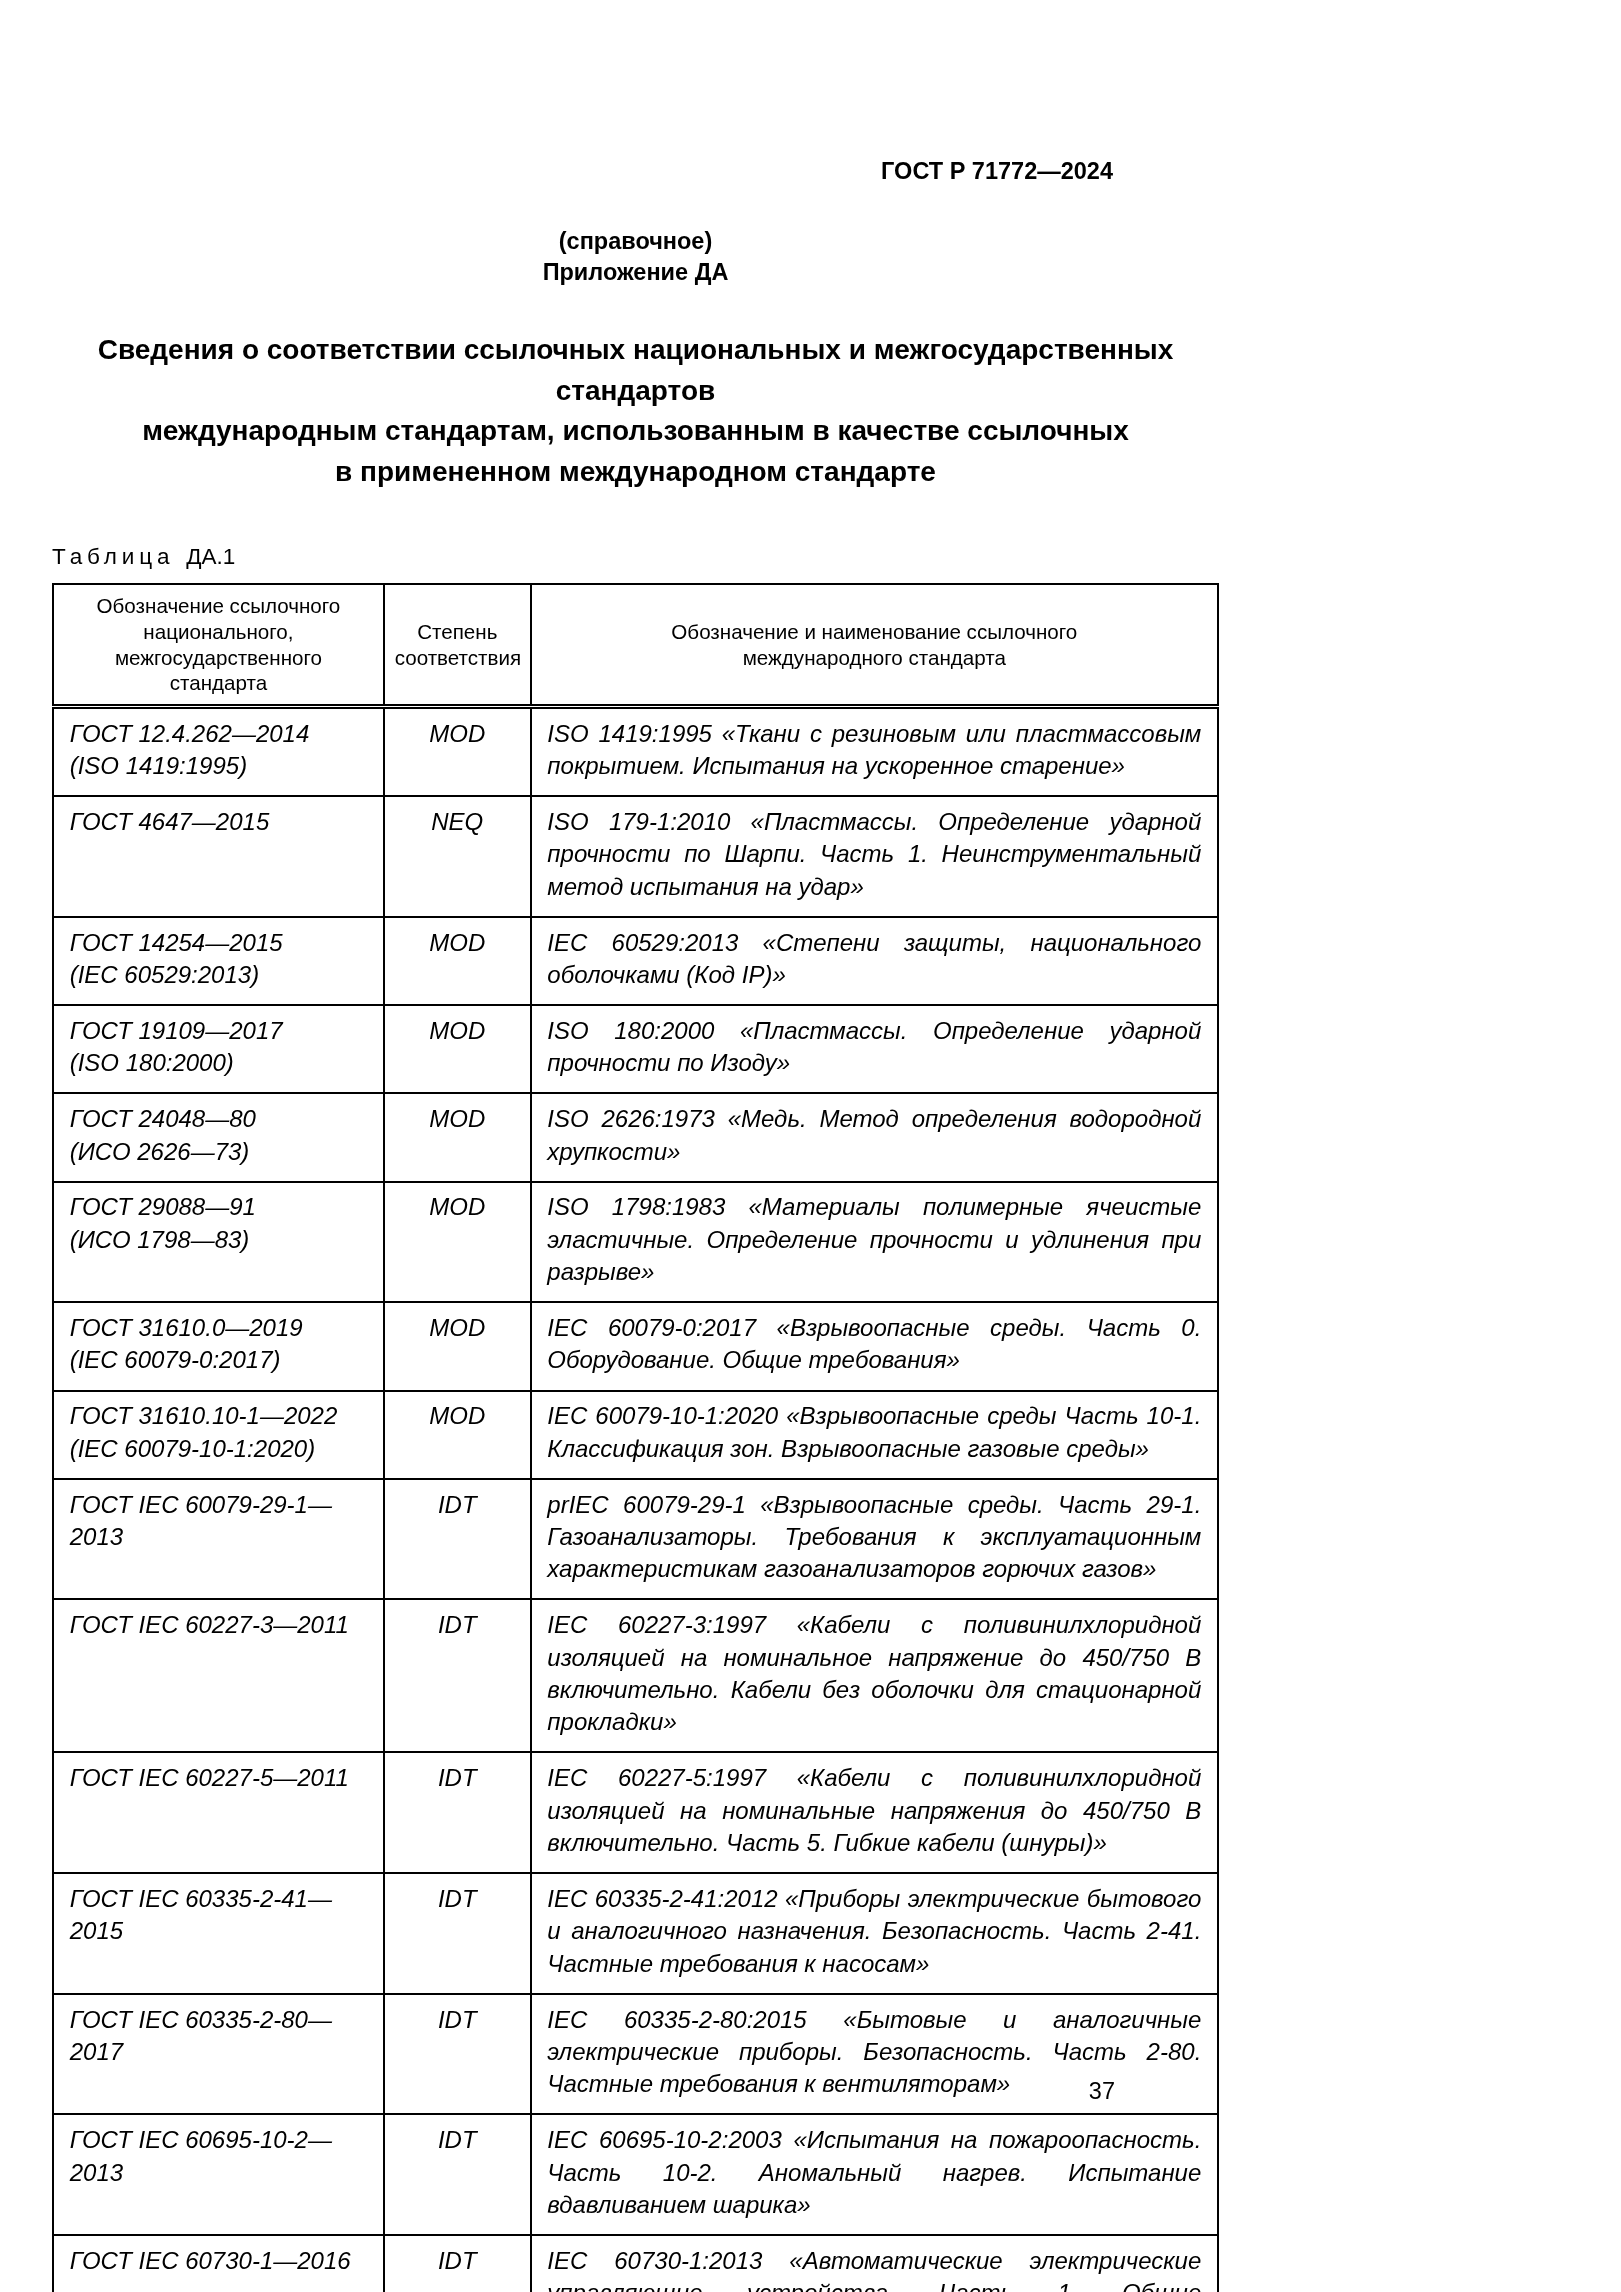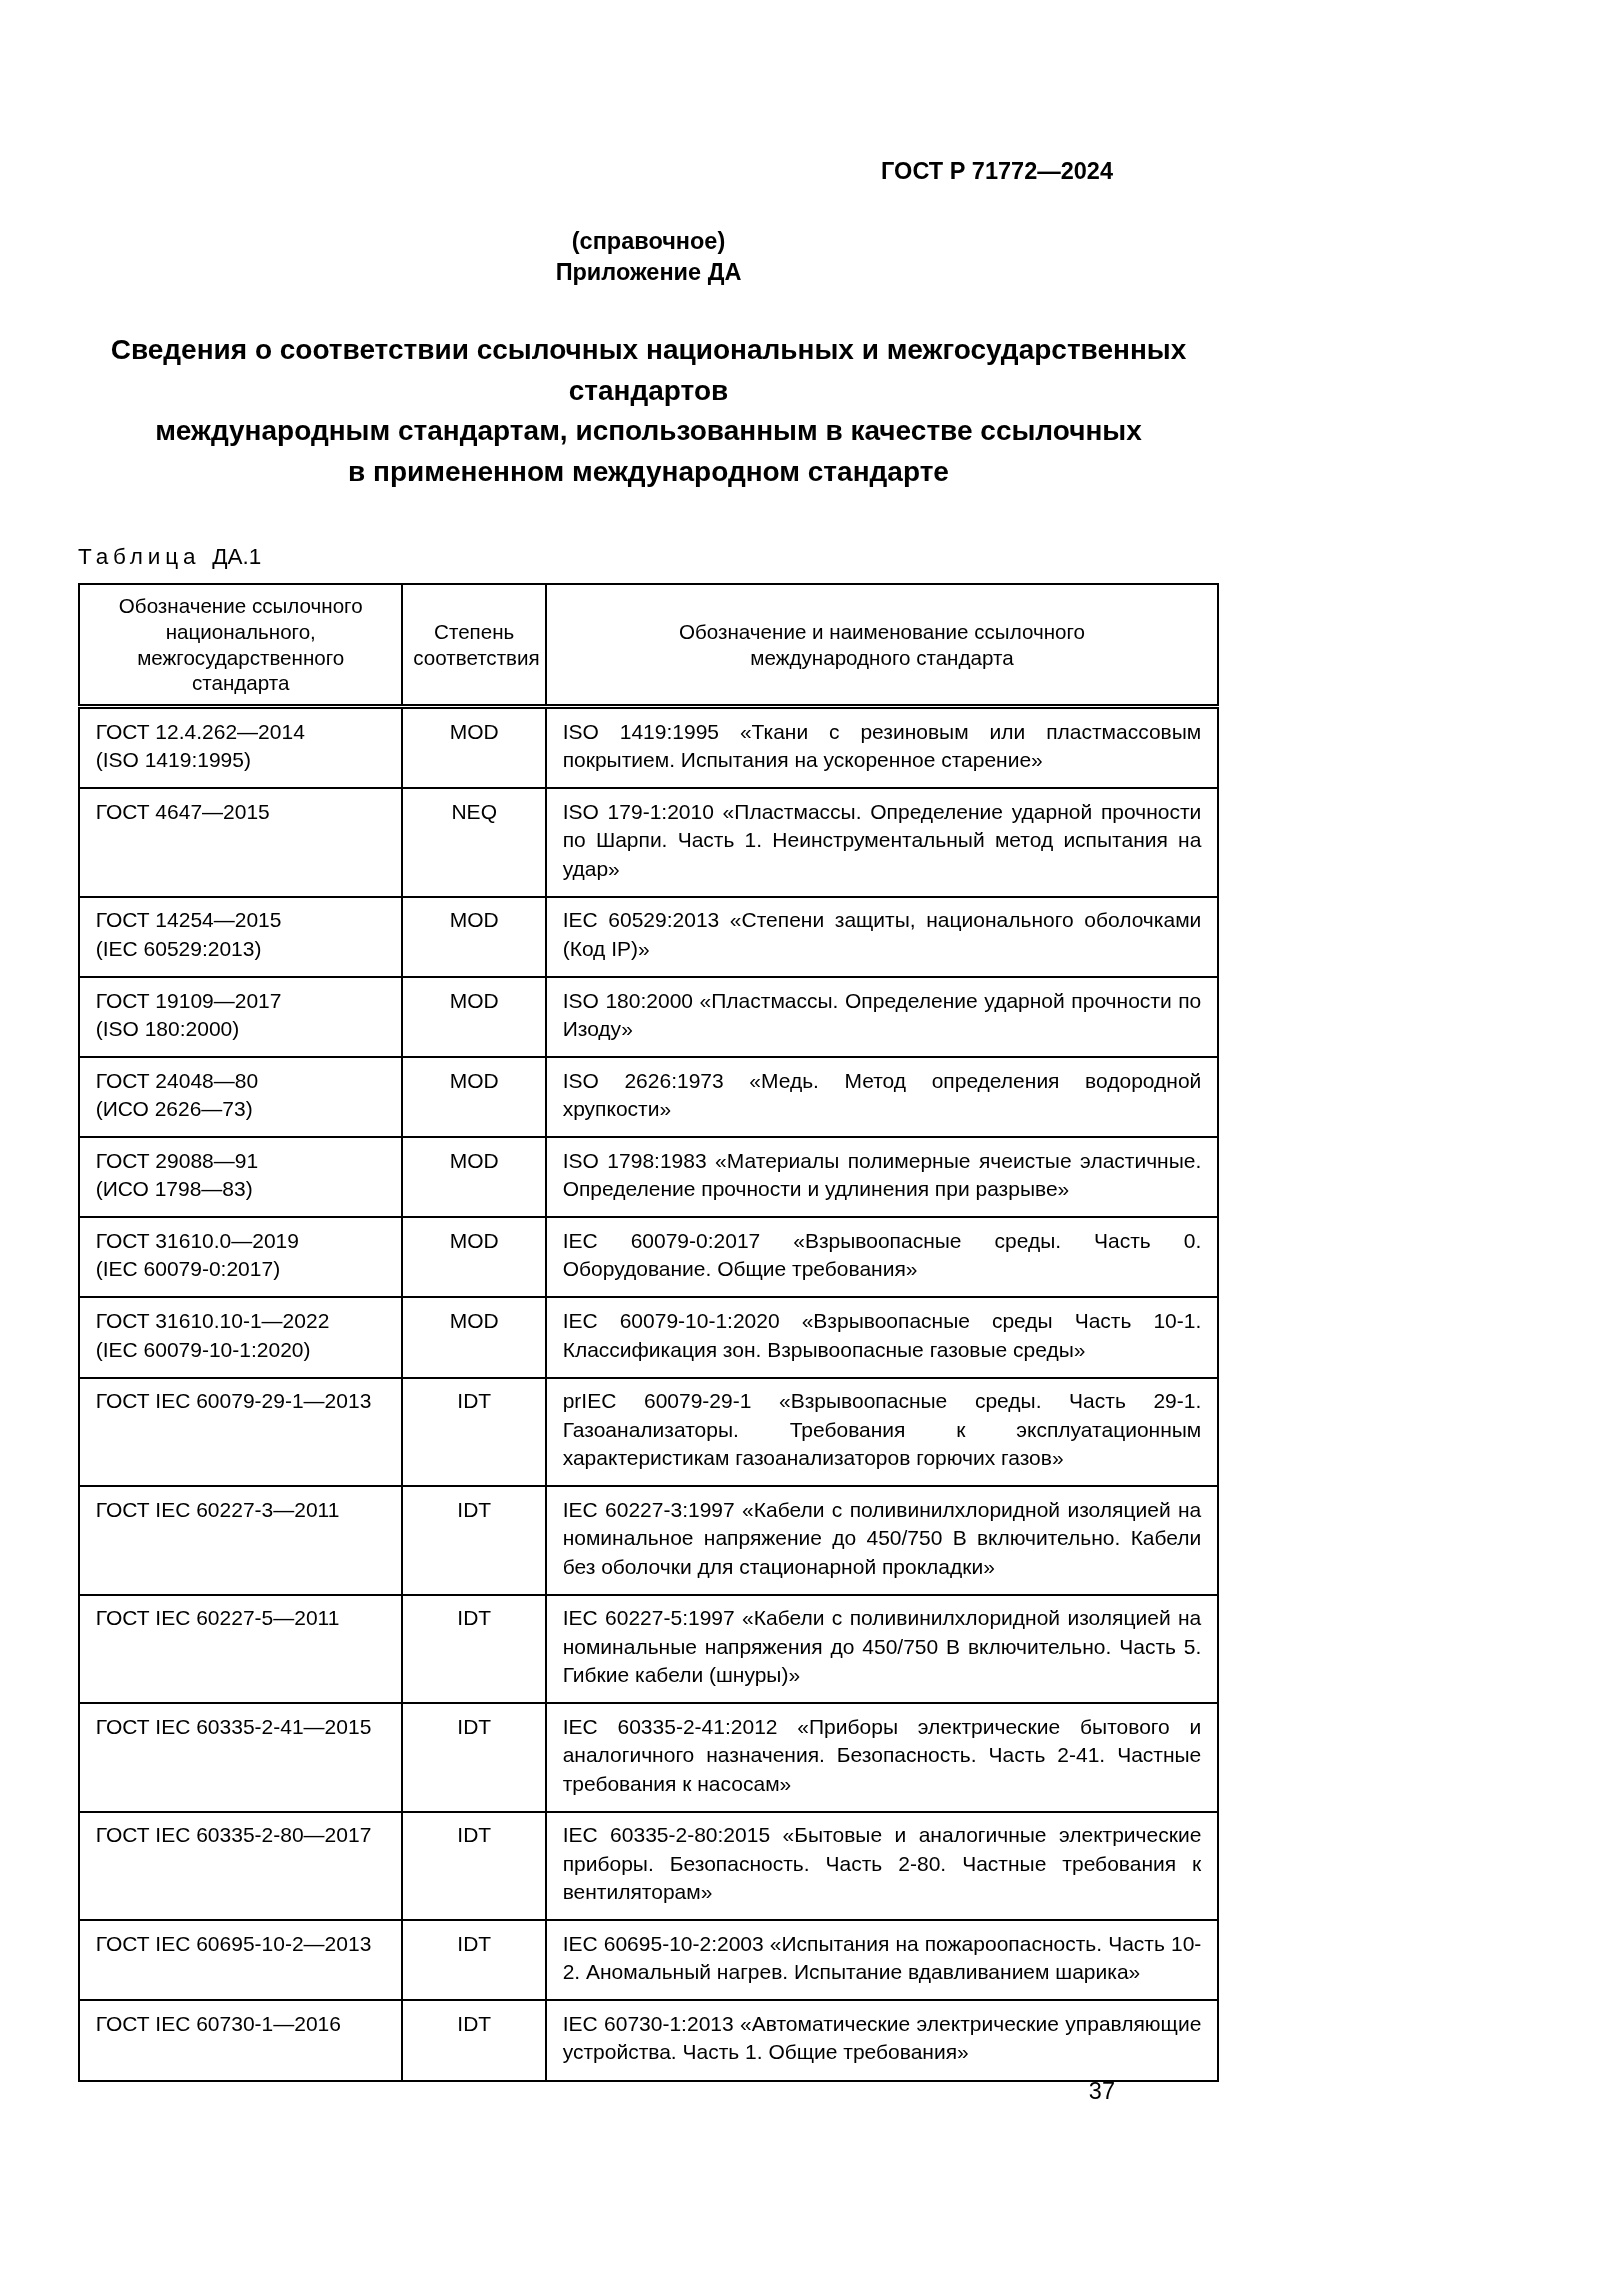--- a/index.html
+++ b/index.html
@@ -7,21 +7,21 @@
   body {
     font-family: "Liberation Sans", sans-serif;
     color: #000;
     -webkit-font-smoothing: antialiased;
   }
   .page {
     position: relative;
     width: 1297px;
     height: 2293px;
     background: #ffffff;
-    padding: 157px 78px 0 78px;
+    padding: 157px 78px 0 52px;
     overflow: hidden;
   }
   .doc-header {
     text-align: right;
     font-weight: bold;
     font-size: 23.5px;
     margin-right: 106px;
     line-height: 1.2;
   }
   .appendix-block {
@@ -62,24 +62,25 @@
     font-weight: normal;
     font-size: 20.6px;
     line-height: 1.25;
     text-align: center;
     vertical-align: middle;
     padding: 7.8px 9.8px;
     white-space: pre-line;
     border-bottom: 5.9px double #000;
   }
   .std-table td {
-    font-size: 21px;
+    font-size: 24px;
     line-height: 1.35;
     vertical-align: top;
     padding: 8.8px 15.7px 12.7px 15.7px;
+    font-style: italic;
   }
   .col-national { width: 28.4%; }
   .col-degree { width: 12.6%; }
   .col-international { width: 59%; }
   td.cell-national { white-space: pre-line; }
   td.cell-degree { text-align: center; }
   td.cell-international { text-align: justify; }
   .page-number {
     position: absolute;
     top: 2078px;

